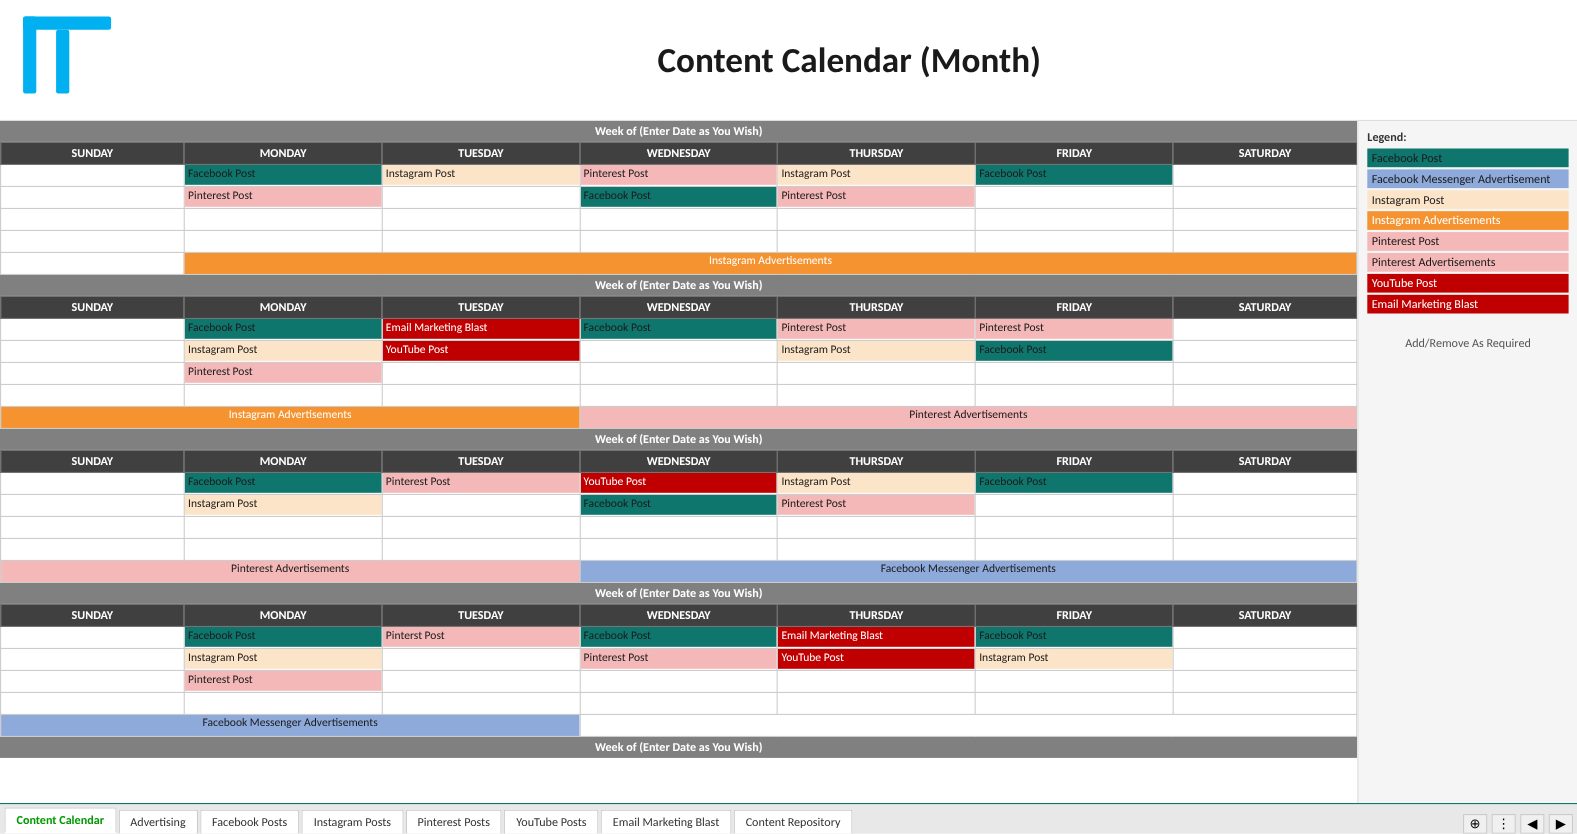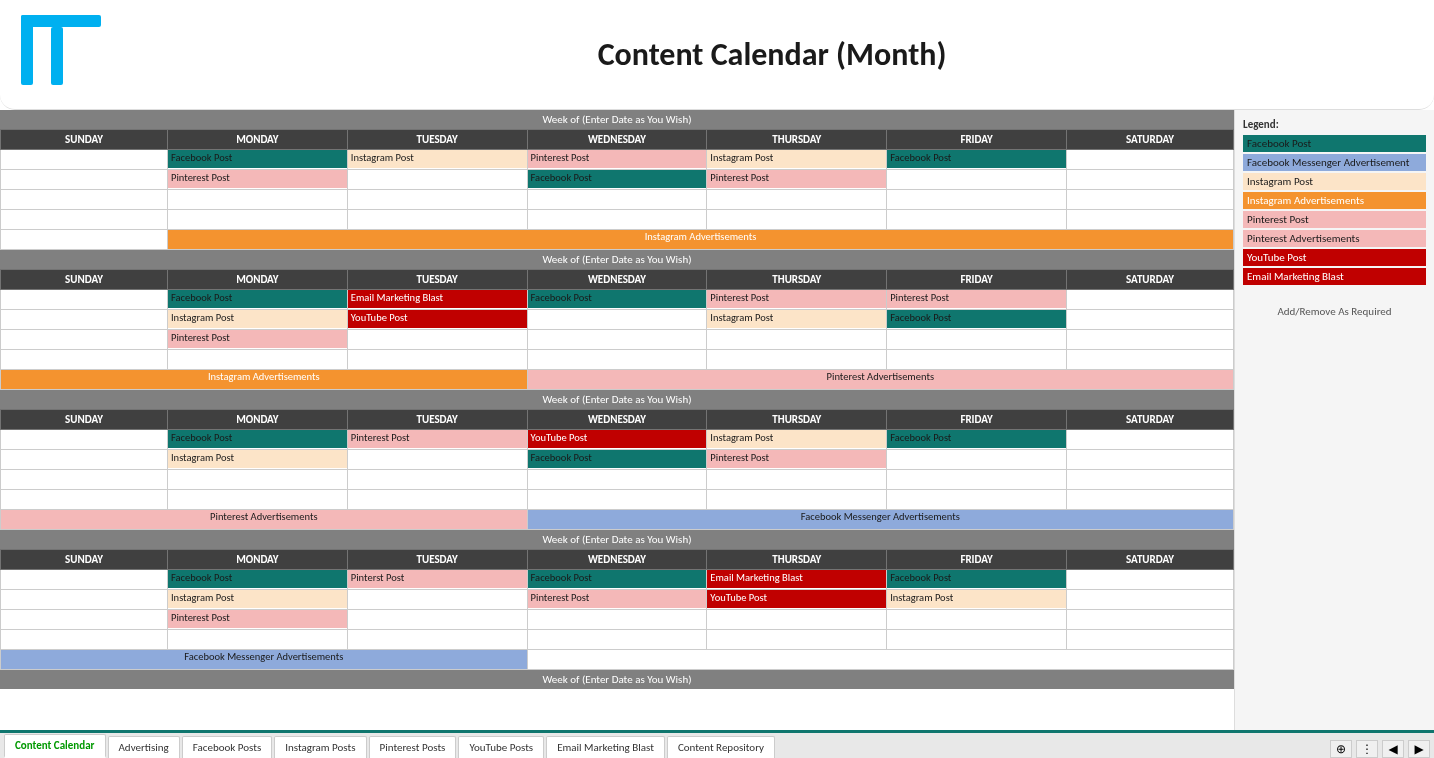--- a/index.html
+++ b/index.html
@@ -1,38 +1,38 @@
 <!DOCTYPE html>
 <html><head>
   <meta charset="utf-8">
   <style>
     * { box-sizing: border-box; margin: 0; padding: 0; }
     body { font-family: Calibri, Arial, sans-serif; font-size: 11px; background: #f0f0f0; display: flex; flex-direction: column; height: 758px; overflow: hidden; }
 
     .app-container { display: flex; flex-direction: column; height: 100%; background: white; }
 
     
-    .header { display: flex; align-items: center; padding: 8px 16px; background: white; border-bottom: 1px solid #ddd; min-height: 110px; border-radius: 15px; }
+    .header { display: flex; align-items: center; padding: 8px 16px; background: white; border-bottom: 1px solid #ddd; min-height: 110px; }
     .logo { width: 90px; height: 90px; margin-right: 20px; }
     .logo svg { width: 90px; height: 90px; }
     .title-area { flex: 1; text-align: center; }
     .page-title { font-size: 32px; font-weight: bold; color: #1a1a1a; }
 
     
     .calendar-area { display: flex; flex: 1; overflow: hidden; }
     .calendar-content { flex: 1; overflow-y: auto; overflow-x: hidden; }
 
     
     .legend-panel { width: 200px; min-width: 200px; padding: 8px; background: #f5f5f5; border-left: 1px solid #ddd; font-size: 11px; }
     .legend-title { font-weight: bold; margin-bottom: 4px; color: #333; }
     .legend-item { padding: 2px 4px; margin-bottom: 2px; font-size: 11px; }
 
     
     .week-section { margin-bottom: 0; }
-    .week-header { background: #808080; color: white; text-align: center; padding: 3px 0; font-size: 11px; font-weight: normal; }
+    .week-header { background: #808080; color: white; text-align: center; padding: 3px 0; font-size: 11px; font-weight: bold; }
     
     table.cal-table { width: 100%; border-collapse: collapse; table-layout: fixed; }
     table.cal-table th { background: #404040; color: white; text-align: center; padding: 3px 2px; font-size: 11px; font-weight: bold; border: 1px solid #737373; }
     table.cal-table td { border: 1px solid #ccc; vertical-align: top; padding: 0; min-height: 20px; height: 20px; }
     
     .cell-content { padding: 1px 3px; font-size: 10.5px; min-height: 18px; }
     
     
     .facebook-post { background: #0f766e; color: #1a1a1a; }
     .pinterest-post { background: #f4b8b8; color: #1a1a1a; }
@@ -41,21 +41,21 @@
     .email-blast { background: #c00000; color: white; }
     .instagram-ads { background: #f4932f; color: white; }
     .pinterest-ads { background: #f4b8b8; color: #1a1a1a; }
     .facebook-messenger-ads { background: #8eaadb; color: #1a1a1a; }
     .empty-cell { background: white; }
 
     
     .span-row td { padding: 2px 4px; font-size: 10.5px; height: 20px; }
 
     
-    .tab-bar { display: flex; align-items: flex-end; background: #e8e8e8; border-top: 3px solid #0f766e; padding: 0 4px; height: 28px; }
+    .tab-bar { display: flex; align-items: flex-end; background: #e8e8e8; border-top: 1px solid #0f766e; padding: 0 4px; height: 28px; }
     .tab { padding: 4px 10px; background: white; border: 1px solid #ccc; border-bottom: none; margin-right: 2px; font-size: 11px; cursor: pointer; color: #333; border-top-left-radius: 2px; border-top-right-radius: 2px; }
     .tab.active { color: #009900; font-weight: bold; border-bottom: 2px solid white; }
     .tab-controls { margin-left: auto; display: flex; align-items: center; gap: 4px; }
     .tab-btn { width: 22px; height: 18px; background: #f0f0f0; border: 1px solid #ccc; cursor: pointer; font-size: 12px; display: flex; align-items: center; justify-content: center; }
 
     .add-remove-note { font-size: 11px; color: #555; text-align: center; padding: 4px 8px; }
 
     
     .col-sun { width: 13%; }
     .col-mon { width: 14%; }

